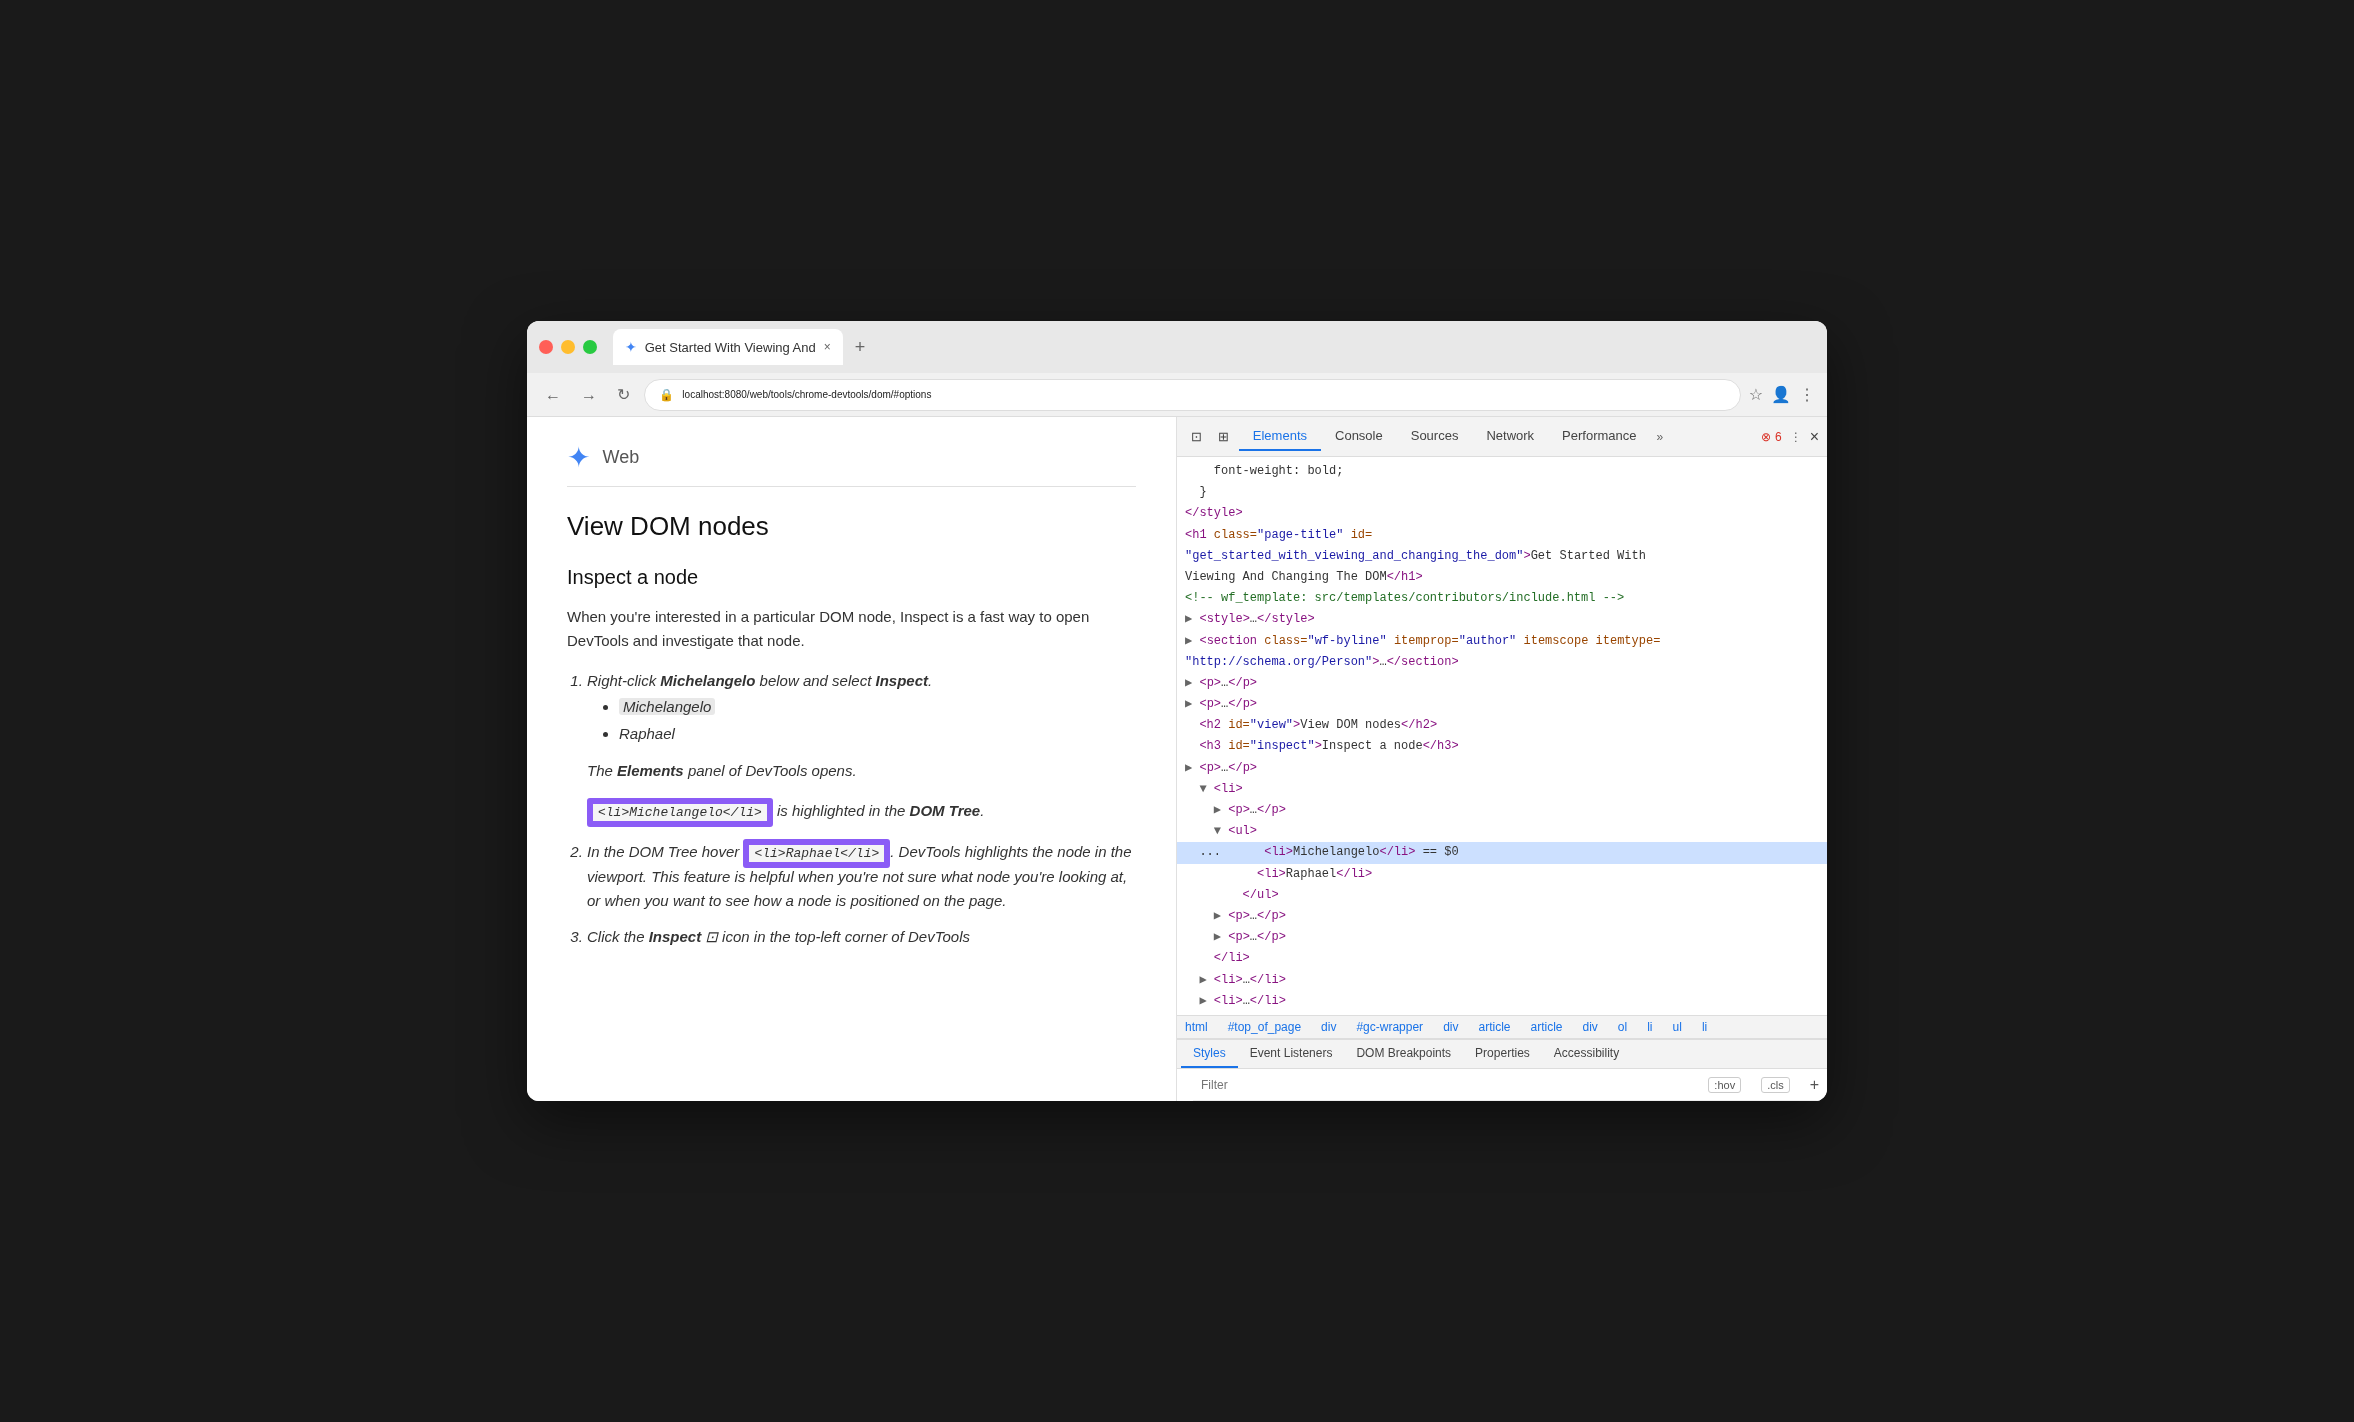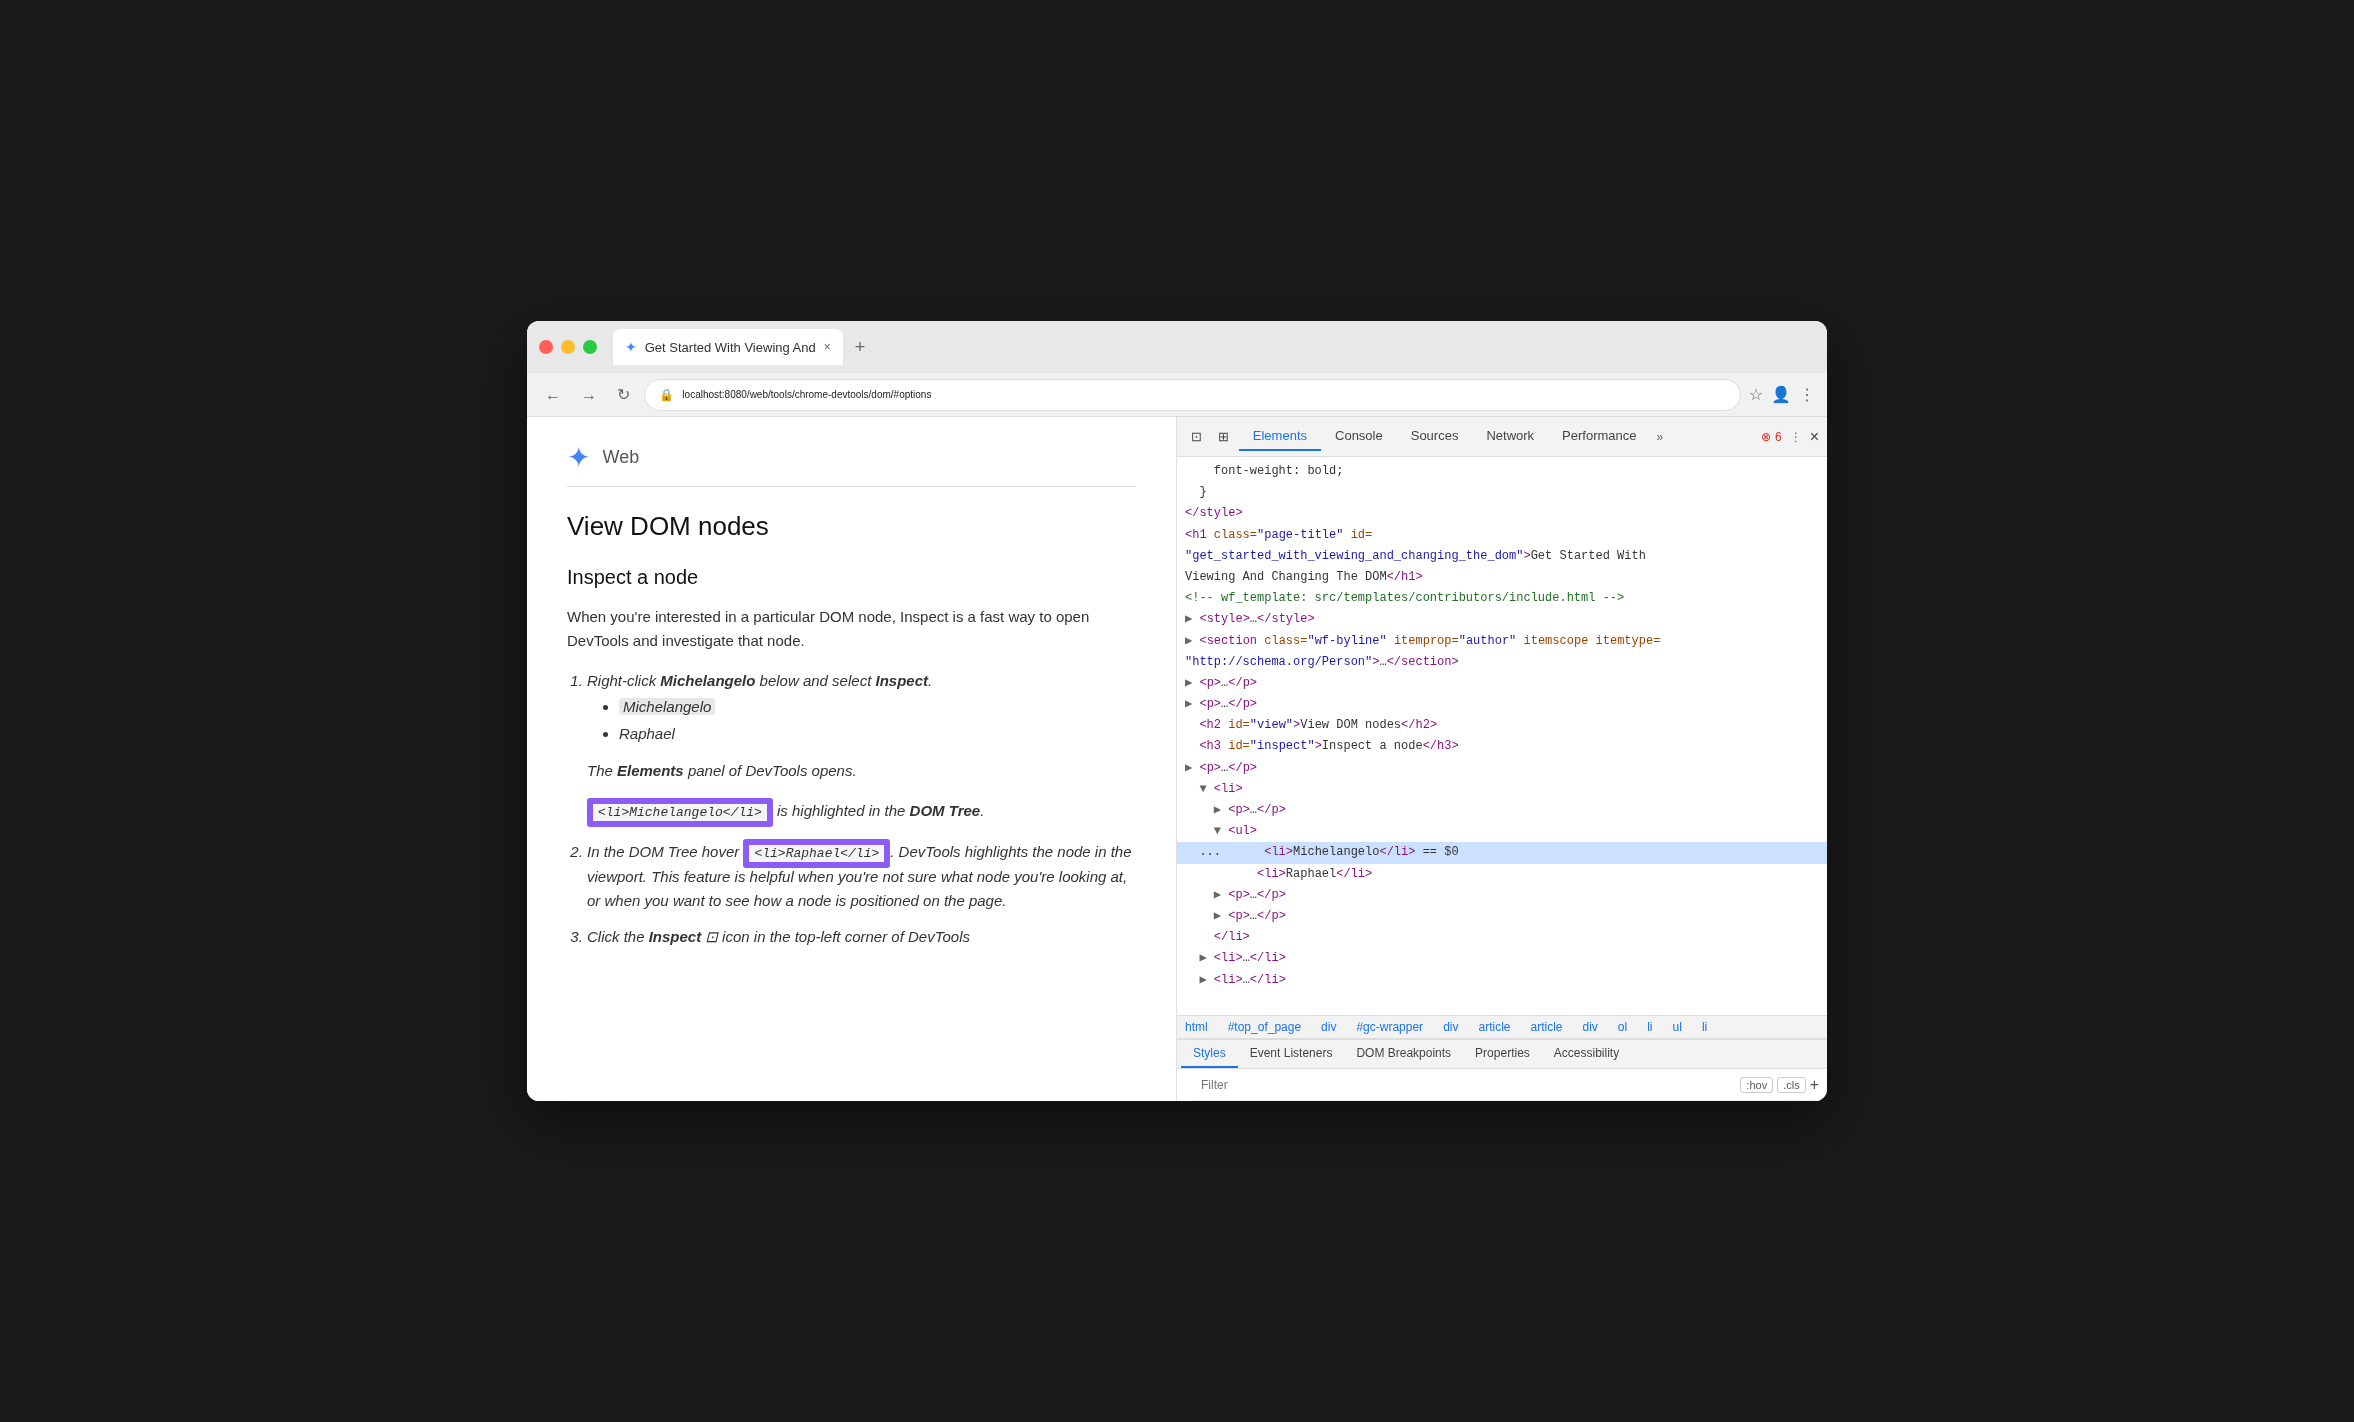--- a/index.html
+++ b/index.html
@@ -333,21 +333,21 @@
     .filter-input {
       flex: 1;
       border: none;
       outline: none;
       font-size: 12px;
       color: #333;
       background: transparent;
     }
     .filter-badges {
       display: flex;
-      gap: 4px;
+      gap: 20px;
       align-items: center;
     }
     .filter-badge {
       font-size: 11px;
       color: #555;
       border: 1px solid #ccc;
       border-radius: 3px;
       padding: 1px 5px;
       cursor: pointer;
     }
@@ -463,20 +463,21 @@
         <div class="dom-line"><span class="dom-expand">▶</span><span class="tag"> &lt;p&gt;</span><span class="text-node">…</span><span class="tag">&lt;/p&gt;</span></div>
         <div class="dom-line"><span class="dom-expand">▶</span><span class="tag"> &lt;p&gt;</span><span class="text-node">…</span><span class="tag">&lt;/p&gt;</span></div>
         <div class="dom-line"><span class="tag">  &lt;h2 </span><span class="attr-name">id=</span><span class="attr-value">"view"</span><span class="tag">&gt;</span><span class="text-node">View DOM nodes</span><span class="tag">&lt;/h2&gt;</span></div>
         <div class="dom-line"><span class="tag">  &lt;h3 </span><span class="attr-name">id=</span><span class="attr-value">"inspect"</span><span class="tag">&gt;</span><span class="text-node">Inspect a node</span><span class="tag">&lt;/h3&gt;</span></div>
         <div class="dom-line"><span class="dom-expand">▶</span><span class="tag"> &lt;p&gt;</span><span class="text-node">…</span><span class="tag">&lt;/p&gt;</span></div>
         <div class="dom-line"><span class="dom-expand">  ▼</span><span class="tag"> &lt;li&gt;</span></div>
         <div class="dom-line"><span class="dom-expand">    ▶</span><span class="tag"> &lt;p&gt;</span><span class="text-node">…</span><span class="tag">&lt;/p&gt;</span></div>
         <div class="dom-line"><span class="dom-expand">    ▼</span><span class="tag"> &lt;ul&gt;</span></div>
         <div class="dom-line highlighted"><span class="text-node">  ...      </span><span class="tag">&lt;li&gt;</span><span class="text-node">Michelangelo</span><span class="tag">&lt;/li&gt;</span><span class="text-node"> == $0</span></div>
         <div class="dom-line"><span class="tag">          &lt;li&gt;</span><span class="text-node">Raphael</span><span class="tag">&lt;/li&gt;</span></div>
+        <div class="dom-line"><span class="tag">        &lt;/ul&gt;</span></div>
         <div class="dom-line"><span class="dom-expand">    ▶</span><span class="tag"> &lt;p&gt;</span><span class="text-node">…</span><span class="tag">&lt;/p&gt;</span></div>
         <div class="dom-line"><span class="dom-expand">    ▶</span><span class="tag"> &lt;p&gt;</span><span class="text-node">…</span><span class="tag">&lt;/p&gt;</span></div>
         <div class="dom-line"><span class="tag">    &lt;/li&gt;</span></div>
         <div class="dom-line"><span class="dom-expand">  ▶</span><span class="tag"> &lt;li&gt;</span><span class="text-node">…</span><span class="tag">&lt;/li&gt;</span></div>
         <div class="dom-line"><span class="dom-expand">  ▶</span><span class="tag"> &lt;li&gt;</span><span class="text-node">…</span><span class="tag">&lt;/li&gt;</span></div>
       </div>
 
       <div class="breadcrumb-bar">
         <span class="bc-item">html</span>
         <span class="bc-item">#top_of_page</span>

